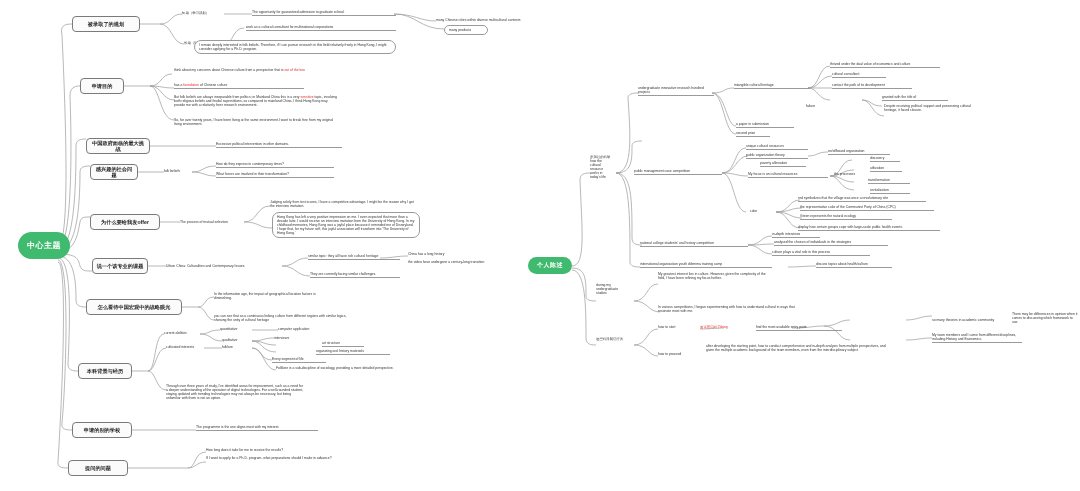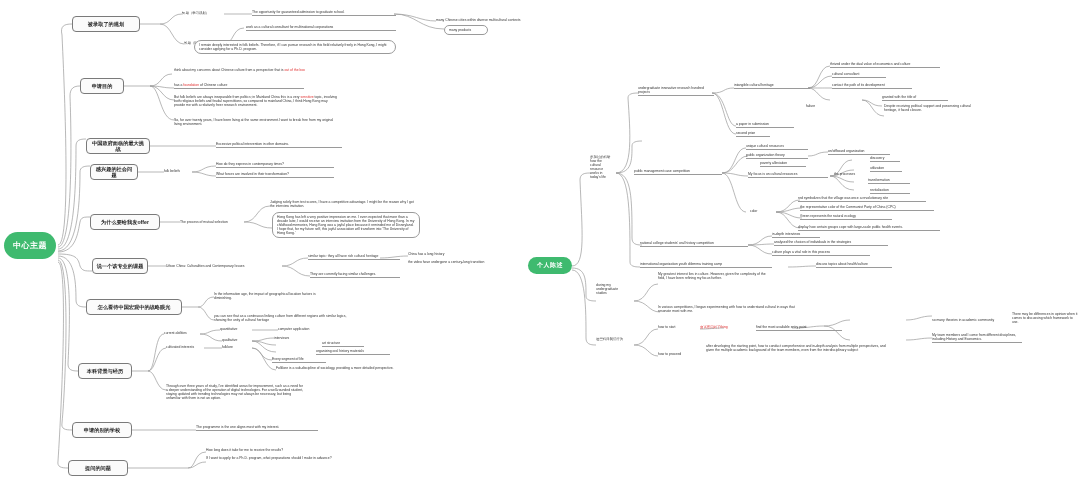--- a/index.html
+++ b/index.html
@@ -192,21 +192,21 @@
       <path d="M634 345 C 648 345, 648 356, 658 356"></path>
       <path d="M700 329 C 712 329, 712 328, 724 328"></path>
       <path d="M792 328 C 810 328, 812 326, 824 326"></path>
       <path d="M824 326 C 838 326, 838 320, 850 320"></path>
       <path d="M824 326 C 838 326, 838 340, 850 340"></path>
       <path d="M906 320 C 918 320, 920 316, 932 316"></path>
       <path d="M906 340 C 918 340, 920 338, 932 338"></path>
     </g>
   </svg>
 
-  <div class="node root xl" style="left:4px; top:232px; width:52px; height:27px;">中心主题</div>
+  <div class="node root xl" style="left:18px; top:232px; width:52px; height:27px;">中心主题</div>
 
   <div class="node boxed md" style="left:72px; top:16px; width:68px; height:16px;">被录取了的规划</div>
   <div class="node plain tiny" style="left:182px; top:11px; width:42px;">短期（学习规划）</div>
   <div class="node plain tiny" style="left:184px; top:41px; width:42px;">长期（职业规划）</div>
   <div class="node leaf tiny" style="left:252px; top:10px; width:144px;">The opportunity for guaranteed admission to graduate school.</div>
   <div class="node leaf tiny" style="left:246px; top:25px; width:150px;">work as a cultural consultant for multinational corporations</div>
   <div class="node pill tiny" style="left:194px; top:40px; width:202px;">I remain deeply interested in folk beliefs. Therefore, if I can pursue research in this field relatively freely in Hong Kong, I might consider applying for a Ph.D. program.</div>
   <div class="node plain tiny" style="left:436px; top:18px; width:120px;">many Chinese cities within diverse multicultural contexts</div>
   <div class="node pill tiny" style="left:444px; top:25px; width:44px;">many products</div>
 

